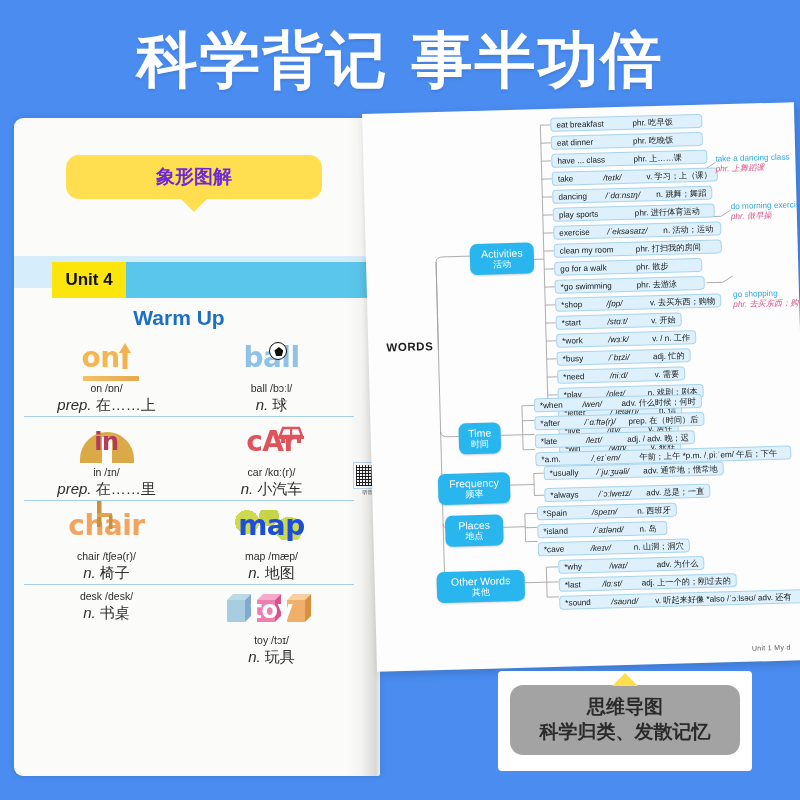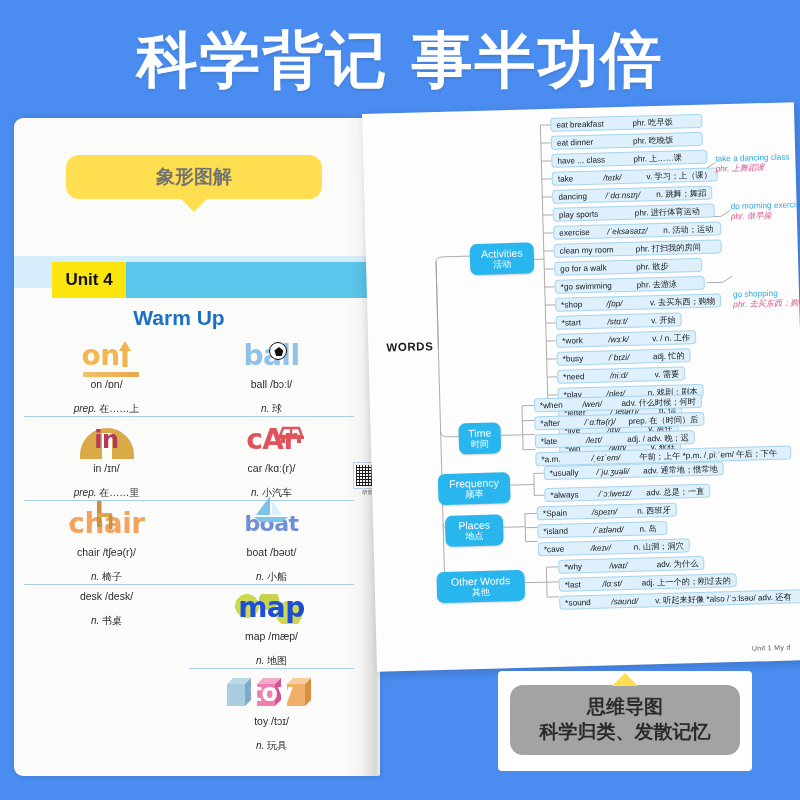--- a/index.html
+++ b/index.html
@@ -51,21 +51,21 @@
     position:absolute; left:66px; top:37px; width:256px;
     background:#ffdf4f;
     border-radius:13px;
     padding:9px 6px 10px;
     text-align:center;
     z-index:6;
   }
   #callout-top .cl-line{
     font-family:"DejaVu Sans","Liberation Sans",sans-serif;
     font-weight:bold;
-    color:#737373;
+    color:#6d28d9;
     line-height:1.34;
   }
   #callout-top .cl1{ font-size:19px; }
   #callout-top .cl2{ font-size:19px; }
   #callout-top .tail{
     position:absolute; left:50%; bottom:-13px; margin-left:-14px;
     width:0;height:0;
     border-left:14px solid transparent;
     border-right:14px solid transparent;
     border-top:14px solid #ffdf4f;
@@ -132,21 +132,21 @@
   .wart{
     height:44px; display:flex; align-items:center; justify-content:center;
     position:relative;
   }
   .wword{
     font-size:28px; font-weight:bold; letter-spacing:-0.5px;
     font-family:"DejaVu Sans","Liberation Sans",sans-serif;
     line-height:1;
   }
   .wphon{ font-size:10.5px; color:#2c2c2c; margin-top:2px; font-family:"Liberation Sans",sans-serif;}
-  .wmean{ font-size:10px; color:#2c2c2c; margin-top:12px; font-family:"Liberation Sans",sans-serif;}
+  .wmean{ font-size:15px; color:#2c2c2c; margin-top:2px; font-family:"Liberation Sans",sans-serif;}
   .wmean i{ font-style:italic; }
 
   
   .art-on .wword{ color:#f4b651; }
   .art-on .bar{ position:absolute; left:2px; bottom:-1px; width:56px; height:5px;
      background:linear-gradient(to right,#f3c169,#e8a84c); border-radius:1px;}
   .art-in .dome{ position:absolute; left:50%;margin-left:-27px; bottom:1px; width:54px;height:31px;
      background:#d9aa47; border-radius:27px 27px 0 0;}
   .art-in .doorw{ position:absolute; left:50%;margin-left:-5px; bottom:1px; width:10px;height:26px; background:#fdfdf7;}
   .art-in .wword{ position:relative; z-index:2; color:#b33a5e; font-size:24px;}
@@ -350,32 +350,20 @@
               <rect x="1" y="12" width="26" height="3" fill="#e0525c"></rect>
               <rect x="4" y="15" width="4" height="4" fill="#e0525c"></rect>
               <rect x="20" y="15" width="4" height="4" fill="#e0525c"></rect>
               <rect x="13" y="4" width="2.2" height="8" fill="#e0525c"></rect>
             </svg>
           </div>
           <div class="wphon">car /kɑː(r)/</div>
           <div class="wmean"><i>n.</i> <span>小汽车</span></div>
         </div>
 
-        <div class="wcell art-boat">
-          <div class="wart">
-            <svg class="boaticon" viewBox="0 0 38 28">
-              <path d="M18 1 L18 20 L4 20 Z" fill="#7cc4ea"></path>
-              <path d="M20 6 L30 20 L20 20 Z" fill="#d8eefa"></path>
-              <path d="M2 22 L36 22 L30 27 L8 27 Z" fill="#7cc4ea"></path>
-            </svg>
-            <span class="wword">boat</span>
-          </div>
-          <div class="wphon">boat /bəʊt/</div>
-          <div class="wmean"><i>n.</i> <span>小船</span></div>
-        </div>
 
         <div class="wcell art-map">
           <div class="wart">
             <span class="mapbg"></span>
             <span class="wword">map</span>
           </div>
           <div class="wphon">map /mæp/</div>
           <div class="wmean"><i>n.</i> <span>地图</span></div>
         </div>
 

